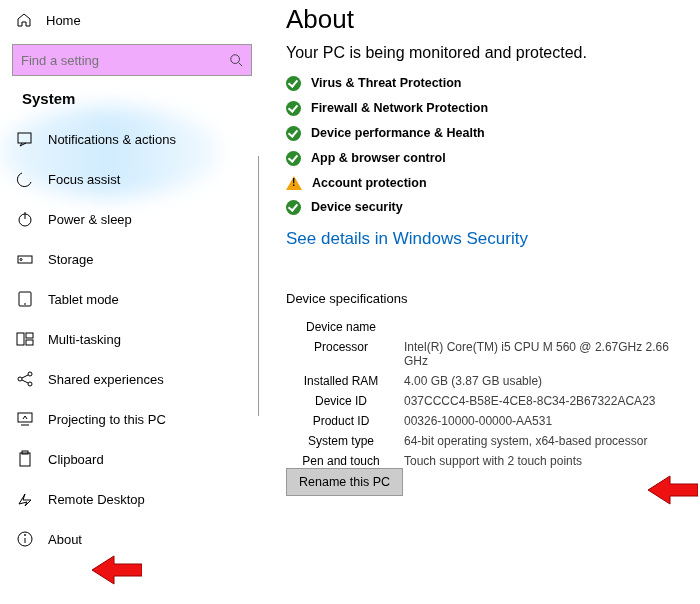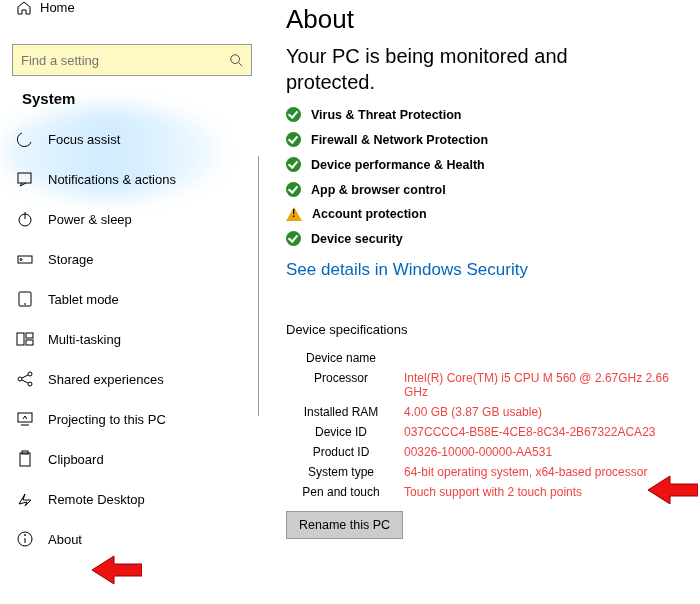--- a/index.html
+++ b/index.html
@@ -1,47 +1,47 @@
 <!DOCTYPE html>
 <html><head>
 <meta charset="utf-8">
 <style>
   * { box-sizing: border-box; margin: 0; padding: 0; }
   body { font-family: "Segoe UI", Arial, sans-serif; font-size: 13px; color: #000; background: #fff; width: 700px; height: 604px; overflow: hidden; }
   .container { display: flex; height: 100%; }
   .sidebar { width: 258px; padding: 0 0 0 0; display: flex; flex-direction: column; position: relative; }
   .sidebar-top { padding: 0 0 0 6px; }
-  .home-item { display: flex; align-items: flex-start; gap: 8px; height: 40px; padding-left: 10px; cursor: pointer; }
+  .home-item { display: flex; align-items: center; gap: 14px; height: 40px; padding-left: 10px; cursor: pointer; }
   .home-item .ico { width: 16px; height: 16px; display: flex; align-items: center; justify-content: center; }
-  .search-box { margin: 4px 6px 8px 6px; border: 1px solid #999; height: 32px; display: flex; align-items: center; padding: 0 8px; background: #fef9c3; }
+  .search-box { margin: 4px 6px 8px 6px; border: 1px solid #999; height: 32px; display: flex; align-items: center; padding: 0 8px; background: #f0abfc; }
   .search-box input { flex: 1; border: none; outline: none; font-size: 13px; background: transparent; }
   .search-box .mag { color: #333; }
   .section-title { padding: 6px 0 12px 16px; font-size: 15px; font-weight: 600; }
   .nav { display: flex; flex-direction: column; position: relative; }
   .nav::before { content:""; position:absolute; left:0; top:-12px; width:220px; height:90px;
     background: linear-gradient(90deg, rgba(120,200,255,0.15), rgba(120,200,255,0.35), rgba(120,200,255,0.1));
     border-radius:50%; filter: blur(10px); z-index:0;}
   .nav-item { display: flex; align-items: center; gap: 14px; height: 40px; padding-left: 16px; cursor: pointer; position: relative; z-index:1;}
   .nav-item .ico { width: 18px; height: 18px; display: flex; align-items: center; justify-content: center; color:#000; }
   .main { flex: 1; padding: 0 0 0 28px; overflow: hidden; position: relative; }
   .main::before { content:""; position:absolute; left:0; top:156px; width:1px; height:260px; background:#999; }
   h1.page-title { font-size: 26px; font-weight: 400; margin-top: 4px; margin-bottom: 8px; }
-  .monitored { font-size: 20px; font-weight: 400; line-height: 1.3; margin-bottom: 12px; max-width: 360px; }
+  .monitored { font-size: 16px; font-weight: 400; line-height: 1.3; margin-bottom: 12px; max-width: 360px; }
   .status-list { display: flex; flex-direction: column; gap: 10px; margin-bottom: 14px; }
   .status-item { display: flex; align-items: center; gap: 10px; font-size: 12.5px; font-weight: 600; }
   .check { width:15px; height:15px; border-radius:50%; background:#2c8a2c; position:relative; }
   .check::after { content:""; position:absolute; left:4px; top:2px; width:4px; height:7px; border:solid #fff; border-width:0 2px 2px 0; transform:rotate(40deg);}
   .warn { width:0; height:0; border-left:8px solid transparent; border-right:8px solid transparent; border-bottom:14px solid #f0a30a; position:relative;}
   .warn::after { content:"!"; position:absolute; left:-2px; top:1px; font-size:10px; font-weight:bold; color:#000;}
   .link { color: #0067c0; font-size: 17px; cursor: pointer; margin-bottom: 18px; display:inline-block;}
   h2.spec-title { font-size: 13px; font-weight: 400; margin-top: 24px; margin-bottom: 14px; }
   .spec-table { display: grid; grid-template-columns: 110px 1fr; row-gap: 6px; column-gap: 8px; font-size: 12px; max-width: 400px;}
   .spec-label { color: #000; text-align: center; }
-  .spec-value { color: #ef4444; }
-  .rename-btn { margin-top: 12px; background: #ccc; border: 1px solid #999; padding: 6px 12px; font-size: 12.5px; cursor: pointer; }
+  .spec-value { color: #404040; }
+  .rename-btn { background: #ccc; border: 1px solid #999; padding: 6px 12px; font-size: 12.5px; cursor: pointer; }
   .arrow { position: absolute; width: 50px; height: 36px; }
   .arrow svg { width: 100%; height: 100%; }
   .arrow-about { left: 92px; top: 552px; }
   .arrow-systype { left: 648px; top: 472px; }
   svg { display:block; }
 </style>
 </head>
 <body>
 
 <div class="container">
@@ -63,33 +63,33 @@
               <line x1="11" y1="11" x2="15" y2="15"></line>
             </svg>
         </span>
       </div>
       <div class="section-title">System</div>
     </div>
     <div class="nav">
       <div class="nav-item">
         <span class="ico">
             <svg viewBox="0 0 18 18" stroke="#000" fill="none">
-              <path d="M6 3 A7 7 0 1 0 15 12"></path>
-            </svg>
-          </span>
-        <span>Focus assist</span>
-      </div>
-      <div class="nav-item">
-        <span class="ico">
-            <svg viewBox="0 0 18 18" stroke="#000" fill="none">
               <rect x="2" y="3" width="13" height="10"></rect>
               <path d="M6 13 L4 16 L10 13"></path>
             </svg>
           </span>
         <span>Notifications &amp; actions</span>
+      </div>
+      <div class="nav-item">
+        <span class="ico">
+            <svg viewBox="0 0 18 18" stroke="#000" fill="none">
+              <path d="M6 3 A7 7 0 1 0 15 12"></path>
+            </svg>
+          </span>
+        <span>Focus assist</span>
       </div>
       <div class="nav-item">
         <span class="ico">
             <svg viewBox="0 0 18 18" stroke="#000" fill="none">
               <circle cx="9" cy="10" r="6"></circle>
               <line x1="9" y1="2" x2="9" y2="9"></line>
             </svg>
           </span>
         <span>Power &amp; sleep</span>
       </div>

